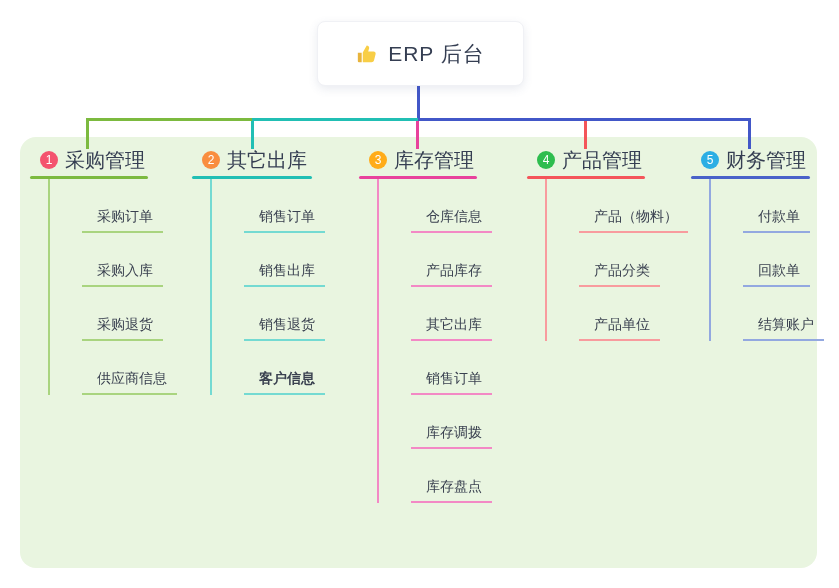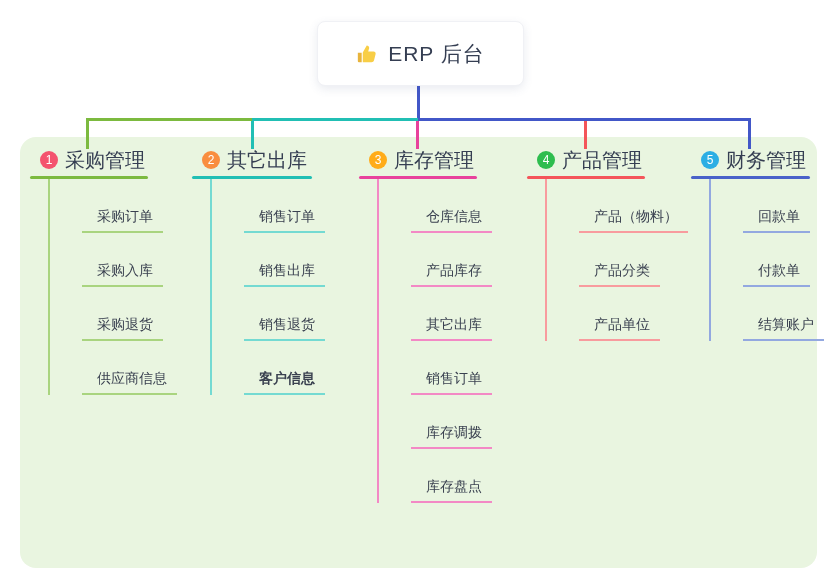--- a/index.html
+++ b/index.html
@@ -146,19 +146,19 @@
       </div>
   </div>
 
   <div class="branch b4" style="--line: #4a62c9; --child-line: #93a8e0; --badge: #2caee4;">
     <div class="branch-header">
       <span class="badge">5</span>
       <span class="branch-label">财务管理</span>
     </div>
     <div class="branch-underline"></div>
     <div class="children">
+        <div class="child" style="width: 67px;">付款单</div>
         <div class="child" style="width: 67px;">回款单</div>
-        <div class="child" style="width: 67px;">付款单</div>
         <div class="child" style="width: 81px;">结算账户</div>
       </div>
   </div>
 
 </div>
 
 </body></html>

